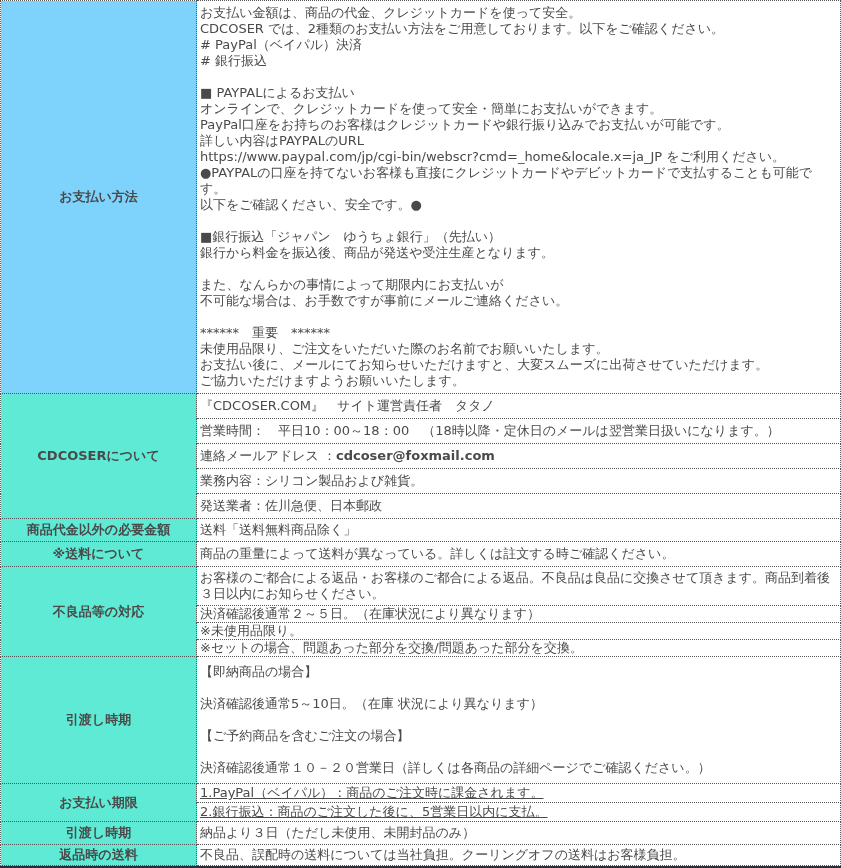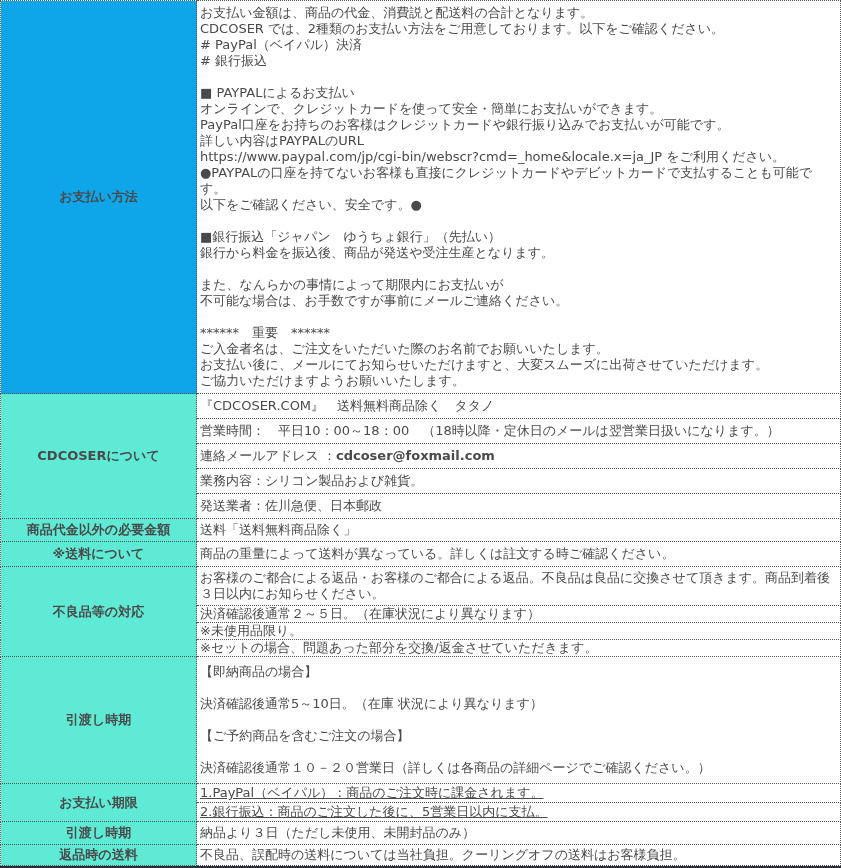--- a/index.html
+++ b/index.html
@@ -25,21 +25,21 @@
   }
   th {
     width: 196px;
     font-weight: bold;
     text-align: center;
     background: #5eead4;
     padding: 2px;
     color: #4a4a4a;
     font-size: 13px;
   }
-  th.white-bg { background: #0ea5e9; }
+  th.white-bg { background: #7dd3fc; }
   td { padding: 2px 3px; text-align: left; }
   td.block { padding: 4px 2px 4px 3px; vertical-align: top; }
   td.pad-md { padding: 4px 3px; }
   td.pad-sm { padding: 3px 3px; margin-left: 36px; }
   td.pad-xs { padding: 1px 3px; text-decoration: underline; }
   td.tight  { padding: 0 3px; }
   td.para-block { padding: 7px 3px; vertical-align: top; }
   .bold { font-weight: bold; text-align: right; }
   .lines div { min-height: 16px; }
   .footer-bar {
@@ -51,49 +51,49 @@
 </head>
 <body>
 
 <div class="page">
   <table class="info-table">
 
     <tbody>
         <tr>
       <th class="white-bg">お支払い方法</th>
       <td class="block lines">
-            <div>お支払い金額は、商品の代金、消費説と配送料の合計となります。</div>
+            <div>お支払い金額は、商品の代金、クレジットカードを使って安全。</div>
             <div>CDCOSER では、2種類のお支払い方法をご用意しております。以下をご確認ください。</div>
             <div># PayPal（ベイパル）決済</div>
             <div># 銀行振込</div>
             <div>&nbsp;</div>
             <div>■ PAYPALによるお支払い</div>
             <div>オンラインで、クレジットカードを使って安全・簡単にお支払いができます。</div>
             <div>PayPal口座をお持ちのお客様はクレジットカードや銀行振り込みでお支払いが可能です。</div>
             <div>詳しい内容はPAYPALのURL</div>
             <div>https://www.paypal.com/jp/cgi-bin/webscr?cmd=_home&amp;locale.x=ja_JP をご利用ください。</div>
             <div>●PAYPALの口座を持てないお客様も直接にクレジットカードやデビットカードで支払することも可能です。</div>
             <div>以下をご確認ください、安全です。●</div>
             <div>&nbsp;</div>
             <div>■銀行振込「ジャパン　ゆうちょ銀行」（先払い）</div>
             <div>銀行から料金を振込後、商品が発送や受注生産となります。</div>
             <div>&nbsp;</div>
             <div>また、なんらかの事情によって期限内にお支払いが</div>
             <div>不可能な場合は、お手数ですが事前にメールご連絡ください。</div>
             <div>&nbsp;</div>
             <div>******　重要　******</div>
-            <div>ご入金者名は、ご注文をいただいた際のお名前でお願いいたします。</div>
+            <div>未使用品限り、ご注文をいただいた際のお名前でお願いいたします。</div>
             <div>お支払い後に、メールにてお知らせいただけますと、大変スムーズに出荷させていただけます。</div>
             <div>ご協力いただけますようお願いいたします。</div>
           </td>
     </tr>
 
     <tr>
       <th rowspan="5">CDCOSERについて</th>
-      <td class="pad-md">『CDCOSER.COM』　送料無料商品除く　タタノ</td>
+      <td class="pad-md">『CDCOSER.COM』　サイト運営責任者　タタノ</td>
     </tr>
     <tr>
       <td class="pad-md">営業時間：　平日10：00～18：00　（18時以降・定休日のメールは翌営業日扱いになります。）</td>
     </tr>
     <tr>
       <td class="pad-md">
         <span>連絡メールアドレス ：</span><span class="bold">cdcoser@foxmail.com</span>
       </td>
     </tr>
     <tr>
@@ -117,21 +117,21 @@
       <th rowspan="4">不良品等の対応</th>
       <td class="pad-sm">お客様のご都合による返品・お客様のご都合による返品。不良品は良品に交換させて頂きます。商品到着後３日以内にお知らせください。</td>
     </tr>
     <tr>
       <td class="tight">決済確認後通常２～５日。（在庫状況により異なります）</td>
     </tr>
     <tr>
       <td class="tight">※未使用品限り。</td>
     </tr>
     <tr>
-      <td class="tight">※セットの場合、問題あった部分を交換/返金させていただきます。</td>
+      <td class="tight">※セットの場合、問題あった部分を交換/問題あった部分を交換。</td>
     </tr>
 
     <tr>
       <th>引渡し時期</th>
       <td class="para-block lines">
             <div>【即納商品の場合】</div>
             <div>&nbsp;</div>
             <div>決済確認後通常5～10日。（在庫 状況により異なります）</div>
             <div>&nbsp;</div>
             <div>【ご予約商品を含むご注文の場合】</div>

